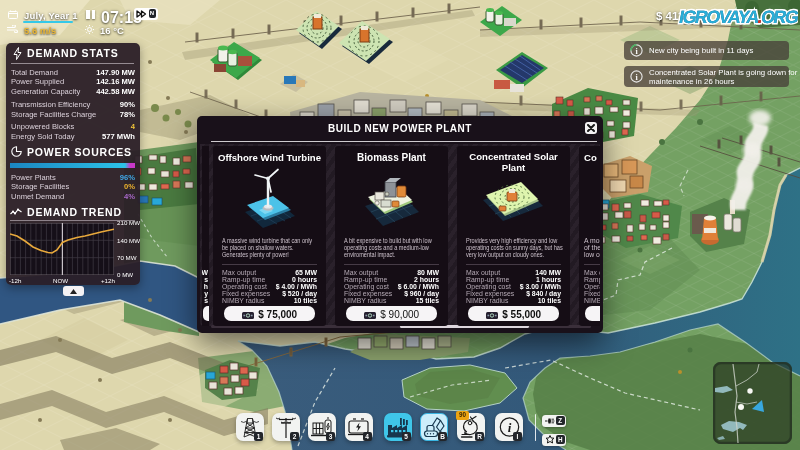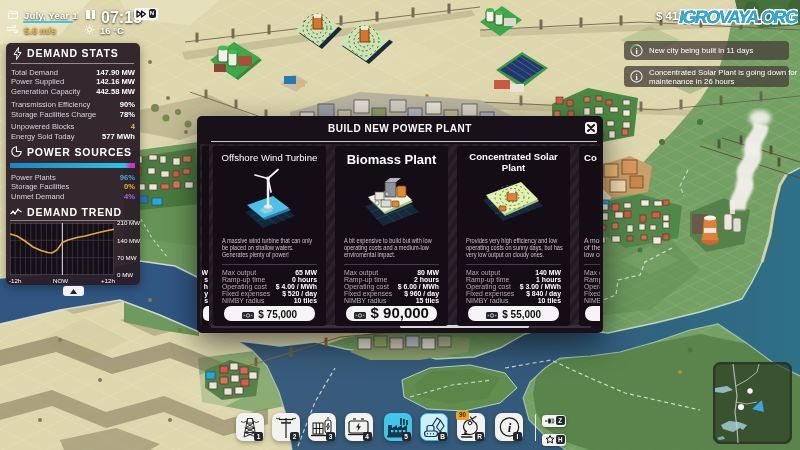--- a/index.html
+++ b/index.html
@@ -625,21 +625,21 @@
 <div class="abs" style="left:202px;top:146px;width:7px;height:180px;background:#150d15;overflow:hidden;">
   <div style="position:absolute;right:1px;top:122.5px;font-size:6.9px;color:#fff;font-weight:bold;line-height:7.1px;text-align:right;">W<br>s<br>h<br>y<br>s</div>
   <div style="position:absolute;left:1px;top:160px;width:10px;height:14.5px;background:#f6f4f6;border-radius:5px 0 0 5px;"></div>
 </div>
 
 <div class="abs" style="left:211px;top:325px;width:380px;height:2.5px;background:#3a2f3a;border-radius:2px;"></div>
 
 <div class="abs" style="left:400px;top:324.5px;width:129px;height:3px;background:#ddd6dd;border-radius:2px;"></div>
 
 <div class="abs" style="left:213px;top:146px;width:113px;height:180px;background:#150d15;border-radius:3px;">
-  <div style="padding-top:6px;text-align:center;font-size:9.6px;font-weight:normal;color:#fff;">Offshore Wind Turbine</div>
+  <div style="padding-top:6px;text-align:center;font-size:9.6px;font-weight:bold;color:#fff;">Offshore Wind Turbine</div>
 
   <svg style="position:absolute;left:24px;top:20px" width="66" height="68" viewBox="0 0 66 68">
     <polygon points="8,46 40,35 58,50 26,62" fill="#11283c"></polygon>
     <g stroke="#24445e" stroke-width=".7">
         <line x1="16" y1="43" x2="40" y2="58"></line>
         <line x1="24" y1="40" x2="48" y2="55"></line>
         <line x1="32" y1="37" x2="54" y2="52"></line>
         <line x1="14" y1="50" x2="44" y2="39"></line>
         <line x1="20" y1="55" x2="50" y2="44"></line>
       </g>
@@ -674,21 +674,21 @@
         <rect x="0" y="0" width="12" height="7" rx="1.5" fill="#262030"></rect>
         <circle cx="6" cy="3.5" r="1.7" fill="none" stroke="#cfd" stroke-width=".8"></circle>
         <rect x="1.5" y="2.7" width="1.4" height="1.6" fill="#9ab"></rect>
         <rect x="9.1" y="2.7" width="1.4" height="1.6" fill="#9ab"></rect>
       </svg>
     <span style="font-size:10px;font-weight:bold;color:#101010;"> $ 75,000</span>
   </div>
 </div>
 
 <div class="abs" style="left:335px;top:146px;width:113px;height:180px;background:#150d15;border-radius:3px;">
-  <div style="padding-top:6px;text-align:center;font-size:13px;font-weight:bold;color:#fff;">Biomass Plant</div>
+  <div style="padding-top:6px;text-align:center;font-size:10px;font-weight:bold;color:#fff;">Biomass Plant</div>
 
   <svg style="position:absolute;left:24px;top:28px" width="66" height="58" viewBox="0 0 66 58">
     <polygon points="6,32 42,20 60,38 24,52" fill="#16293c"></polygon>
     <g stroke="#2a4a62" stroke-width=".7">
         <line x1="14" y1="29" x2="36" y2="48"></line>
         <line x1="23" y1="26" x2="44" y2="44"></line>
         <line x1="32" y1="23" x2="52" y2="41"></line>
         <line x1="12" y1="38" x2="48" y2="24"></line>
         <line x1="17" y1="45" x2="54" y2="31"></line>
       </g>
@@ -713,21 +713,21 @@
     <div style="position:relative;">Fixed expenses<span style="position:absolute;right:0;color:#fff;font-weight:bold;">$ 960 / day</span></div>
     <div style="position:relative;">NIMBY radius<span style="position:absolute;right:0;color:#fff;font-weight:bold;">15 tiles</span></div>
   </div>
   <div style="position:absolute;left:11px;top:160px;width:91px;height:14.5px;background:#f6f4f6;border-radius:7px;text-align:center;line-height:14.5px;">
     <svg width="12" height="7" viewBox="0 0 12 7" style="vertical-align:-0.5px;">
         <rect x="0" y="0" width="12" height="7" rx="1.5" fill="#262030"></rect>
         <circle cx="6" cy="3.5" r="1.7" fill="none" stroke="#cfd" stroke-width=".8"></circle>
         <rect x="1.5" y="2.7" width="1.4" height="1.6" fill="#9ab"></rect>
         <rect x="9.1" y="2.7" width="1.4" height="1.6" fill="#9ab"></rect>
       </svg>
-    <span style="font-size:15px;font-weight:bold;color:#101010;text-align:right;"> $ 90,000</span>
+    <span style="font-size:10px;font-weight:normal;color:#101010;text-align:right;"> $ 90,000</span>
   </div>
 </div>
 
 <div class="abs" style="left:457px;top:146px;width:113px;height:180px;background:#150d15;border-radius:3px;">
   <div style="padding-top:6px;text-align:center;font-size:9.6px;font-weight:bold;color:#fff;line-height:10.5px;">Concentrated Solar<br>Plant</div>
 
   <svg style="position:absolute;left:24px;top:30px" width="66" height="54" viewBox="0 0 66 54">
     <polygon points="2,24 42,10 62,30 22,45" fill="#16293c"></polygon>
     <g stroke="#2a4a62" stroke-width=".7">
         <line x1="10" y1="21" x2="30" y2="41"></line>

